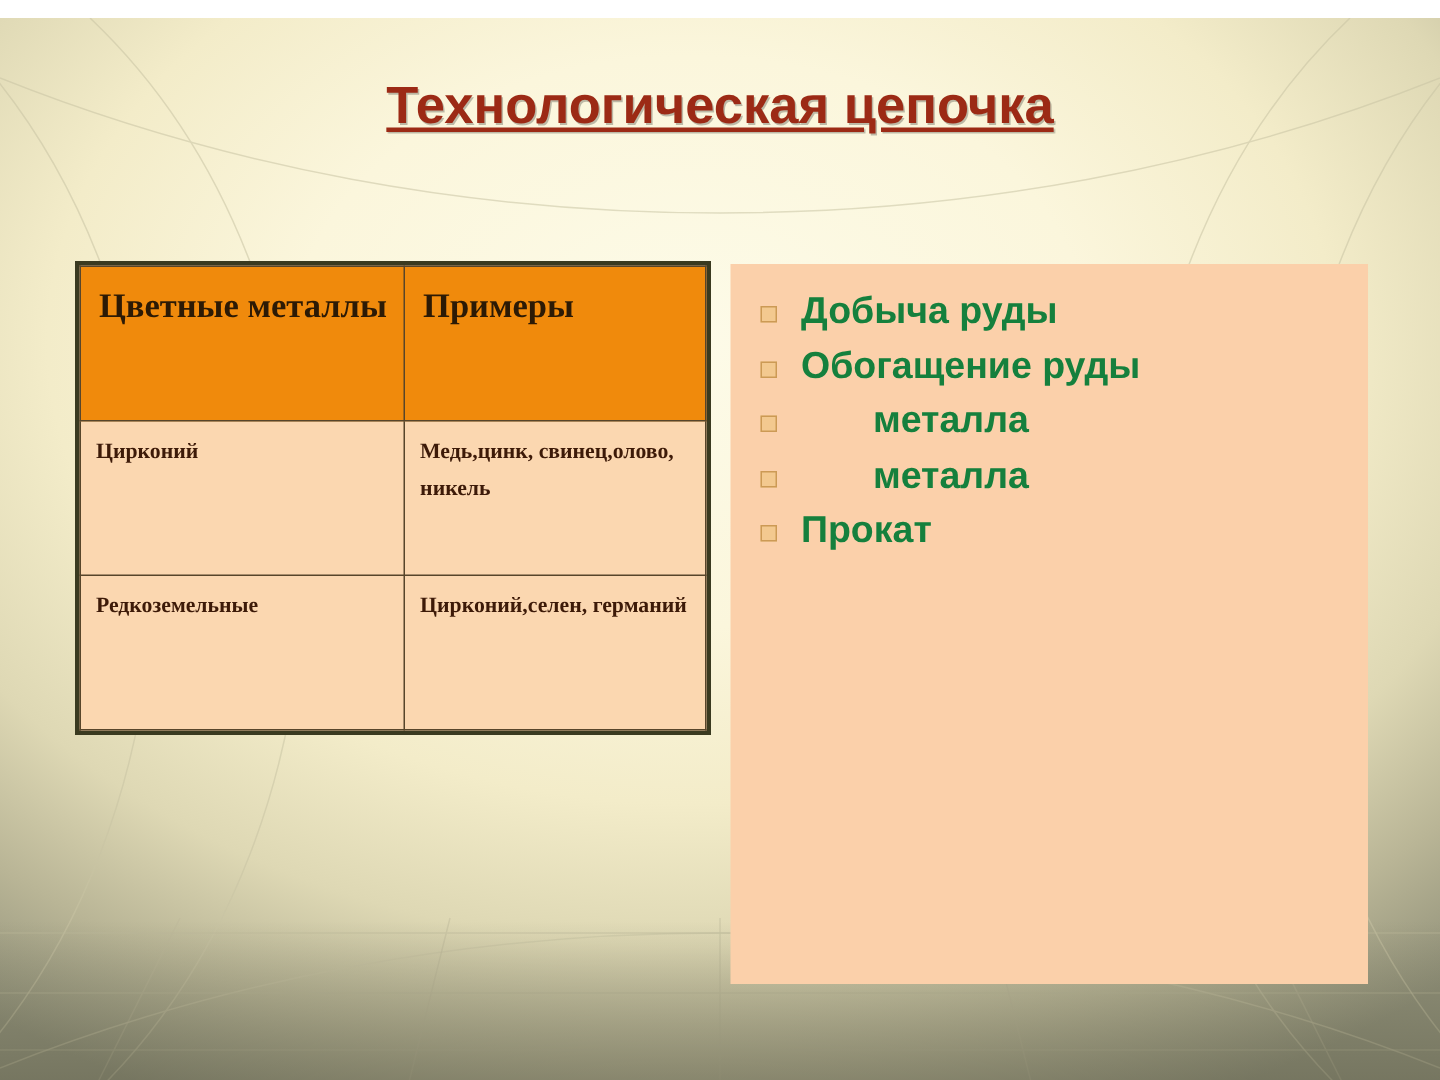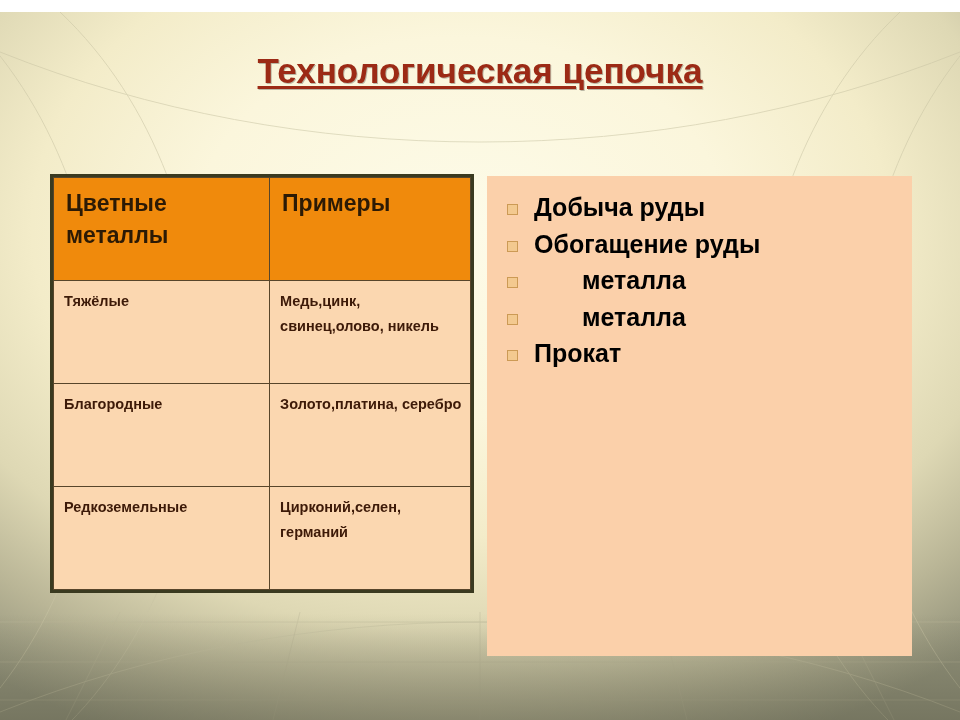--- a/index.html
+++ b/index.html
@@ -64,20 +64,21 @@
     top: 162px;
     width: 424px;
     border: 3px solid #3a3a20;
     box-sizing: border-box;
     background: #fbd7b0;
   }
   table {
     border-collapse: collapse;
     width: 100%;
     table-layout: fixed;
+    font-family: Liberation Serif, serif;
   }
   td {
     border: 1px solid #57452a;
     vertical-align: top;
     padding: 8px 8px 8px 10px;
     color: #3d1a08;
   }
   .col-a { width: 52%; }
   .col-b { width: 48%; }
   thead td, tr.header-row td {
@@ -110,21 +111,21 @@
   }
   ul {
     list-style: none;
     margin: 0;
     padding: 0;
   }
   li {
     display: flex;
     align-items: flex-start;
     margin: 0 0 6px 0;
-    color: #000000;
+    color: #15803d;
     font-size: 25px;
     font-weight: bold;
     line-height: 1.22;
   }
   li .sq {
     flex: 0 0 auto;
     width: 9px;
     height: 9px;
     background: #f3c98f;
     border: 1px solid #cc9a55;
@@ -166,26 +167,22 @@
   </div>
 
   <div id="table-wrap">
     <table>
       <tbody>
         <tr class="header-row">
           <td class="col-a">Цветные металлы</td>
           <td class="col-b">Примеры</td>
         </tr>
         <tr class="data-row">
-          <td class="col-a">Тяжёлые</td>
+          <td class="col-a">Цирконий</td>
           <td class="col-b">Медь,цинк, свинец,олово, никель</td>
-        </tr>
-        <tr class="data-row">
-          <td class="col-a">Благородные</td>
-          <td class="col-b">Золото,платина, серебро</td>
         </tr>
         <tr class="data-row">
           <td class="col-a">Редкоземельные</td>
           <td class="col-b">Цирконий,селен, германий</td>
         </tr>
       </tbody>
     </table>
   </div>
 
   <div id="panel">

